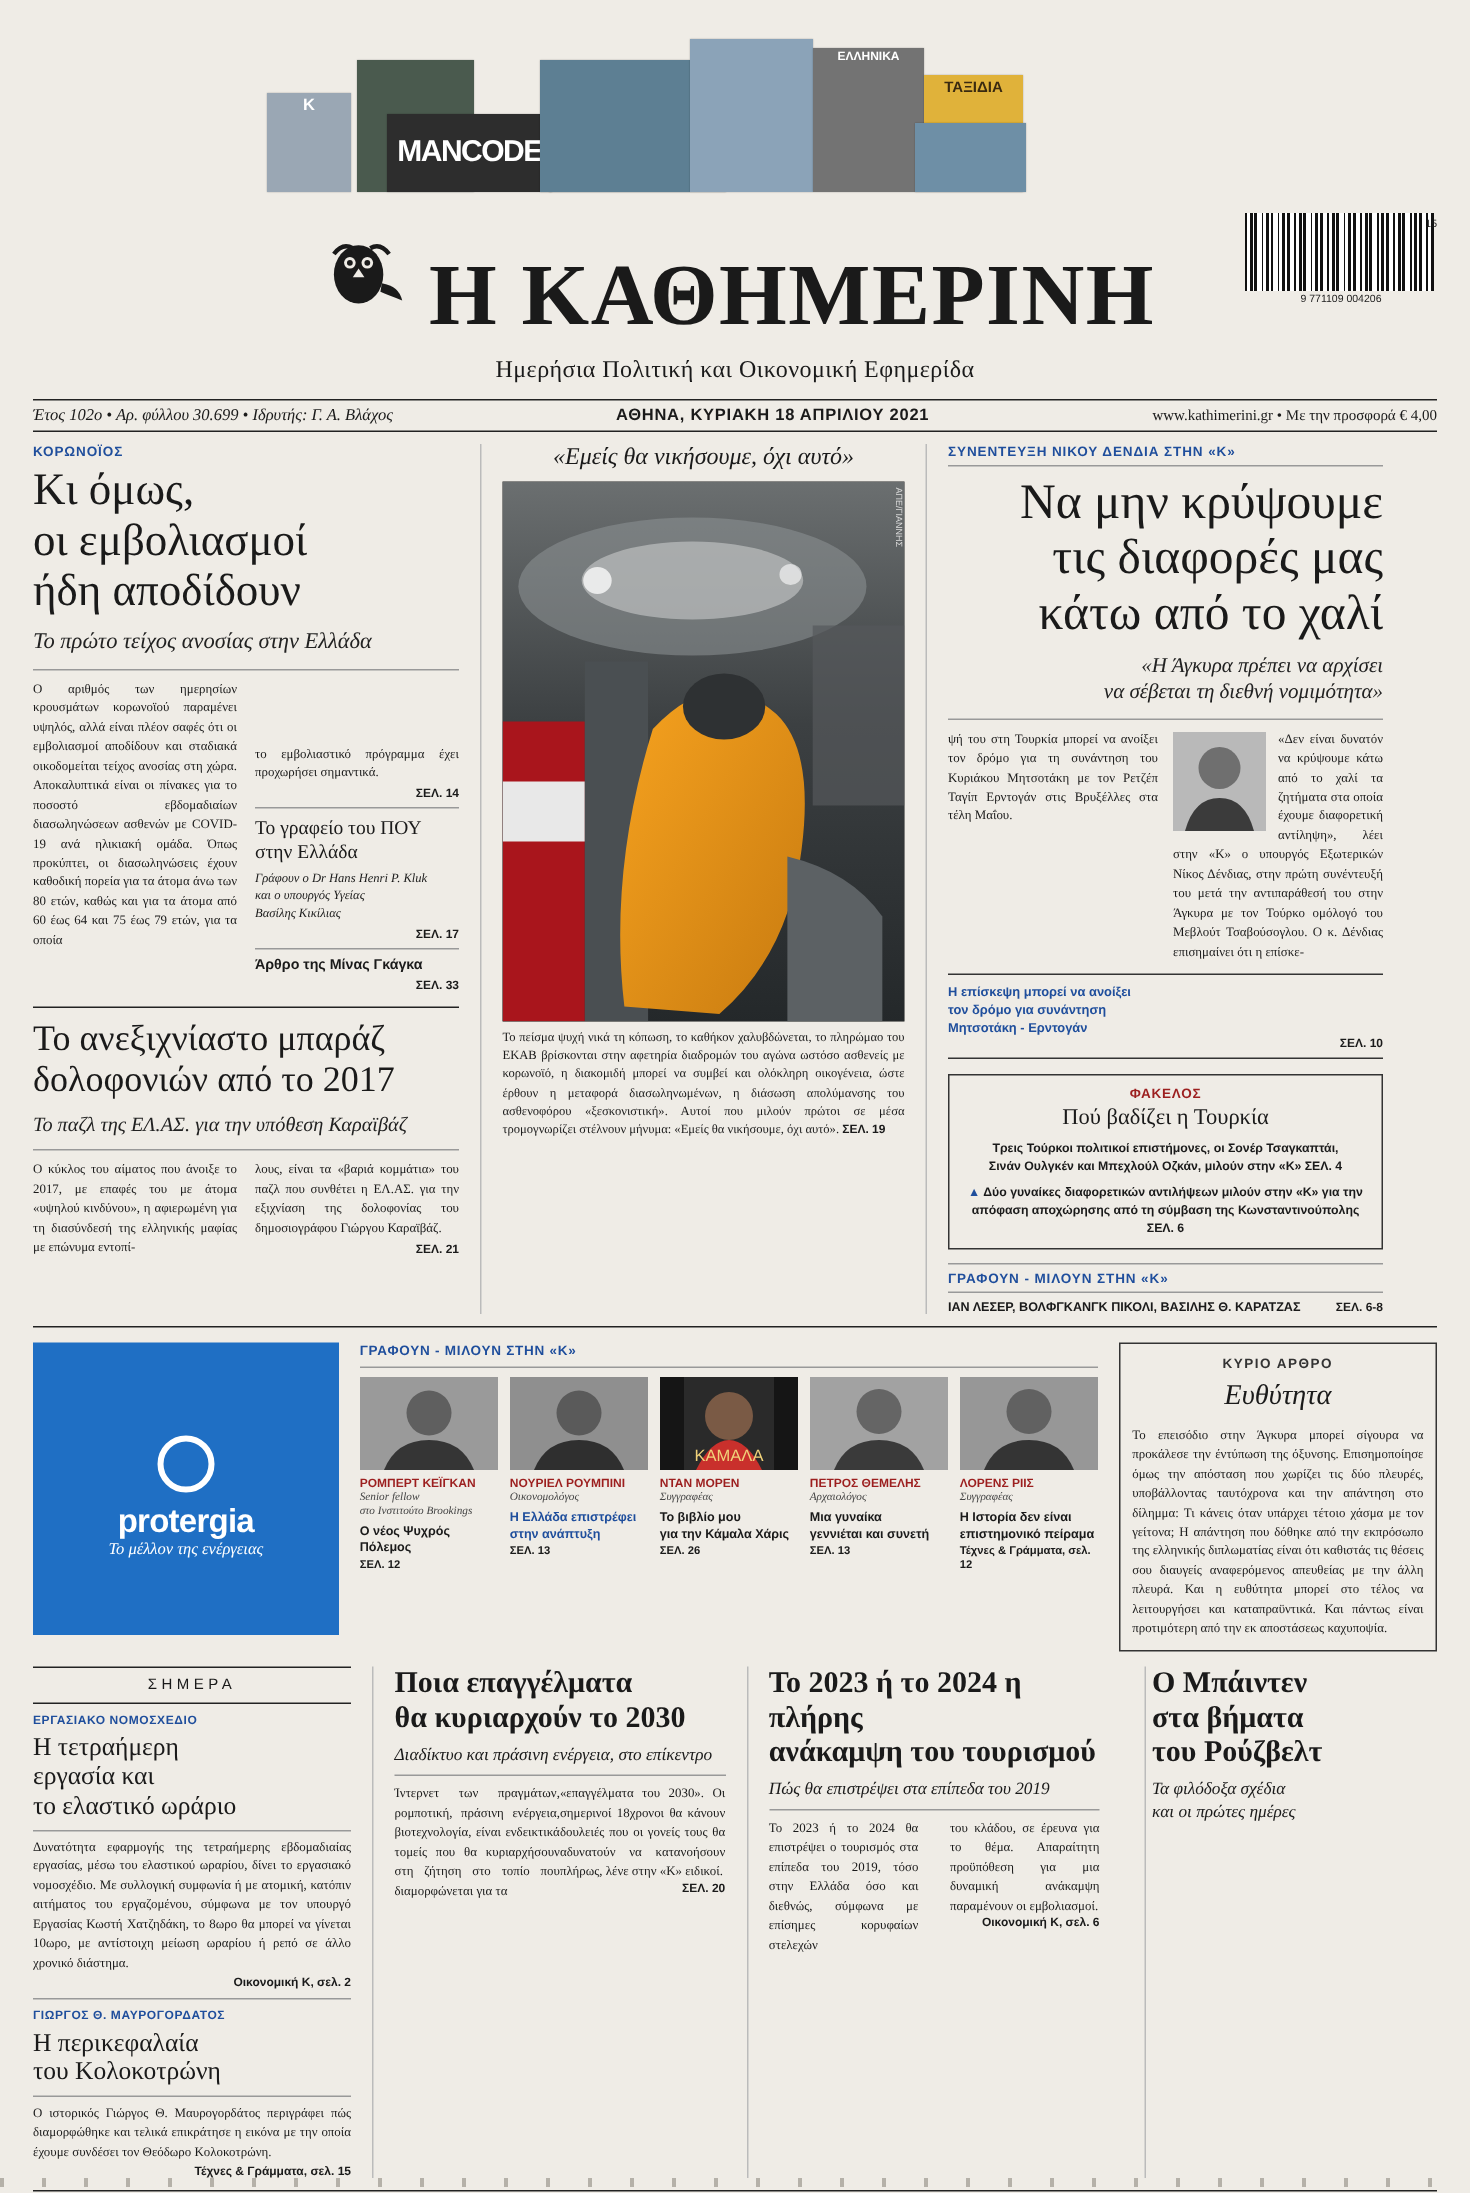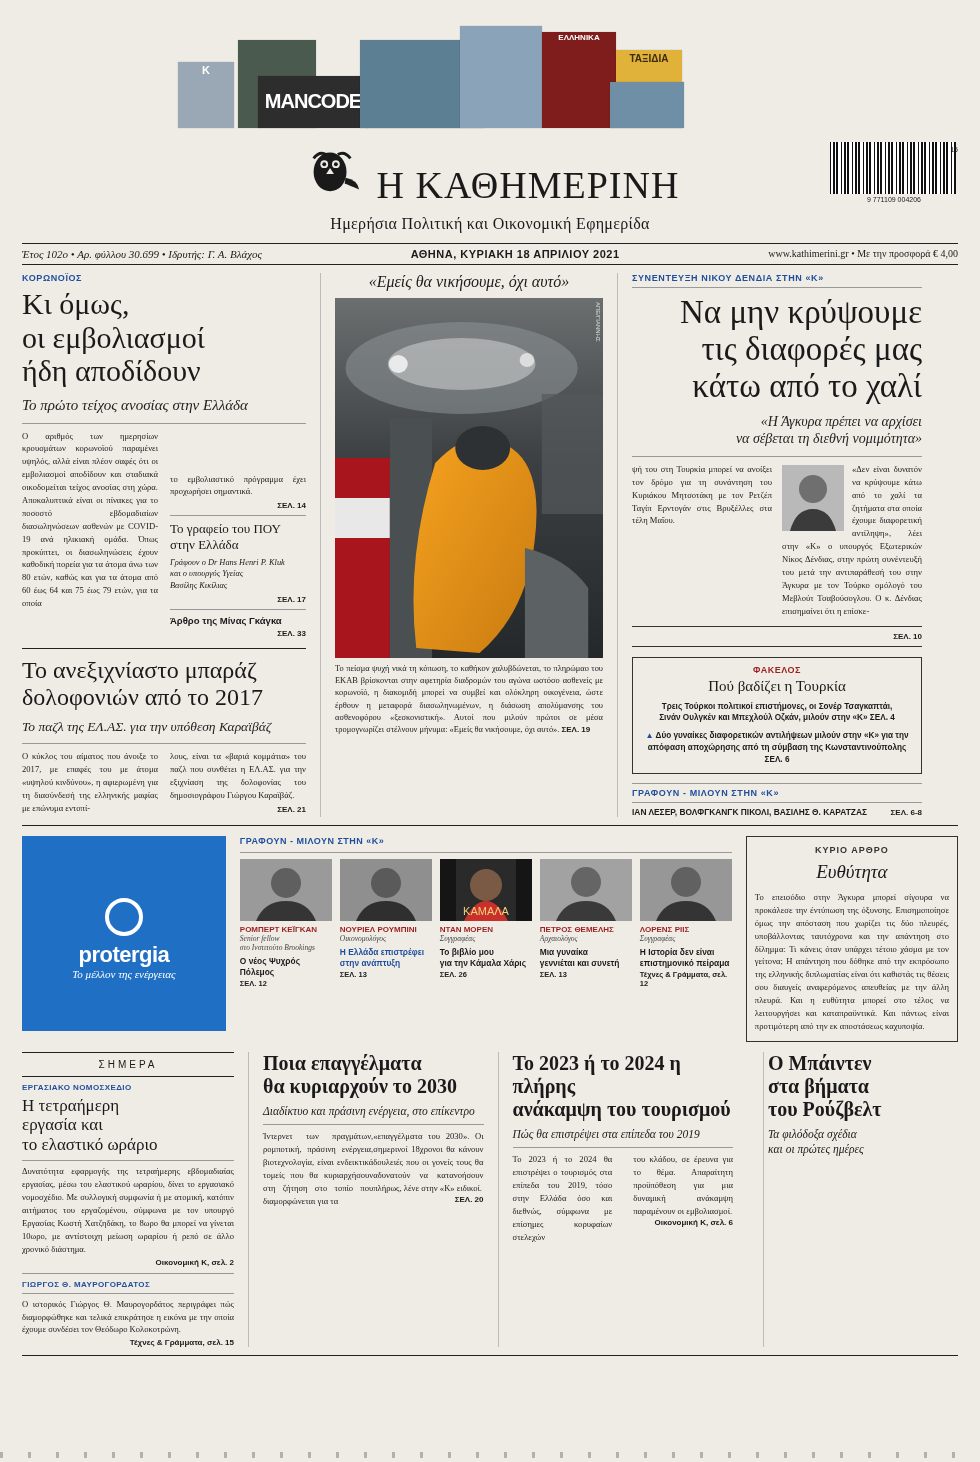--- a/index.html
+++ b/index.html
@@ -15,32 +15,32 @@
   
   .magstrip{position:relative;height:128px;margin:0 auto;width:640px;}
   .mag{position:absolute;bottom:0;box-shadow:0 0 1px rgba(0,0,0,.3);overflow:hidden;}
   .mag .cap{font-family:"Liberation Sans",sans-serif;font-weight:bold;color:#fff;font-size:11px;
             text-align:center;line-height:1.1;padding-top:2px;}
 
   
   .masthead{position:relative;text-align:center;padding-top:4px;}
   .logo-row{display:flex;align-items:center;justify-content:center;gap:14px;}
   .logo-bird{width:62px;height:62px;}
-  .logo-title{font-family:"Liberation Serif",serif;font-size:38px;letter-spacing:1px;font-weight:normal;margin-top:31px;}
+  .logo-title{font-family:"Liberation Serif",serif;font-size:58px;letter-spacing:1px;font-weight:bold;margin-top:31px;}
   .subtitle{font-size:16px;margin-top:8px;letter-spacing:.3px;}
   .barcode{position:absolute;right:0;top:14px;width:128px;text-align:center;}
   .barcode .bars{height:52px;width:126px;
     background-image:repeating-linear-gradient(to right,#111 0 1px,#fff 1px 3px,#111 3px 5px,#fff 5px 6px,#111 6px 8px,#fff 8px 11px);}
   .barcode .num{font-family:"Liberation Sans",sans-serif;font-size:7px;margin-top:2px;color:#222;}
   .barcode .iss{font-family:"Liberation Sans",sans-serif;font-size:7px;position:absolute;right:0;top:4px;}
 
   
   .rule{border-top:1px solid #222;}
   .rule-thin{border-top:1px solid #999;}
-  .infobar{display:flex;justify-content:space-between;
+  .infobar{display:flex;justify-content:space-between;align-items:center;
            font-size:11px;padding:4px 0;}
   .infobar .left{font-style:italic;}
   .infobar .mid{font-family:"Liberation Sans",sans-serif;font-weight:bold;letter-spacing:.5px;font-size:11px;}
   .infobar .right{font-size:10px;}
 
   
   .kicker{font-family:"Liberation Sans",sans-serif;font-size:9px;font-weight:bold;
           color:#1f4e9c;letter-spacing:.6px;margin-bottom:4px;}
   .hl{font-size:30px;line-height:1.12;font-weight:normal;margin:0 0 8px 0;}
   .hl.big{font-size:33px;}
@@ -127,21 +127,21 @@
       </div>
     <div class="mag" style="left:68px;width:78px;height:88px;background:#4a5a4e;"></div>
     <div class="mag" style="left:88px;width:110px;height:52px;background:#2d2d2d;">
         <div class="cap" style="font-size:20px;padding-top:14px;letter-spacing:-1px;">MANCODE</div>
       </div>
     <div class="mag" style="left:196px;width:118px;height:56px;background:#e8e3d6;">
         <div class="cap" style="color:#1e4a7a;font-size:19px;padding-top:16px;font-family:'Liberation Serif',serif;">γαστρονόμος</div>
       </div>
     <div class="mag" style="left:190px;width:100px;height:88px;background:#5d7f93;"></div>
     <div class="mag" style="left:290px;width:82px;height:102px;background:#8ba3b8;"></div>
-    <div class="mag" style="left:372px;width:74px;height:96px;background:#7f1d1d;">
+    <div class="mag" style="left:372px;width:74px;height:96px;background:#737373;">
         <div class="cap" style="font-size:8px;padding-top:2px;">ΕΛΛΗΝΙΚΑ</div>
       </div>
     <div class="mag" style="left:446px;width:66px;height:78px;background:#e0b23a;">
         <div class="cap" style="color:#3a2a10;font-size:10px;padding-top:3px;">ΤΑΞΙΔΙΑ</div>
       </div>
     <div class="mag" style="left:440px;width:74px;height:46px;background:#6e8fa6;"></div>
   </div>
 
   <div class="masthead">
     <div class="logo-row">
@@ -270,20 +270,23 @@
             <svg width="62" height="66" viewBox="0 0 62 66">
               <rect width="62" height="66" fill="#b9b9b9"></rect>
               <circle cx="31" cy="24" r="14" fill="#6f6f6f"></circle>
               <path d="M8 66 q6 -22 23 -22 q17 0 23 22z" fill="#3b3b3b"></path>
             </svg>
           </div>
           <div class="body">«Δεν είναι δυνατόν να κρύψουμε κάτω από το χαλί τα ζητήματα στα οποία έχουμε διαφορετική αντίληψη», λέει στην «Κ» ο υπουργός Εξωτερικών Νίκος Δένδιας, στην πρώτη συνέντευξή του μετά την αντιπαράθεσή του στην Άγκυρα με τον Τούρκο ομόλογό του Μεβλούτ Τσαβούσογλου. Ο κ. Δένδιας επισημαίνει ότι η επίσκε-</div>
         </div>
       </div>
       <div class="quotebox">
+        <div class="q" style="white-space:pre-line;">Η επίσκεψη μπορεί να ανοίξει
+τον δρόμο για συνάντηση
+Μητσοτάκη - Ερντογάν</div>
         <div class="ref" style="text-align:right;">ΣΕΛ. 10</div>
       </div>
 
       <div class="filebox">
         <div class="ttl">ΦΑΚΕΛΟΣ</div>
         <div class="sub">Πού βαδίζει η Τουρκία</div>
         <div class="ln" style="white-space:pre-line;">Τρεις Τούρκοι πολιτικοί επιστήμονες, οι Σονέρ Τσαγκαπτάι,
 Σινάν Ουλγκέν και Μπεχλούλ Οζκάν, μιλούν στην «Κ» ΣΕΛ. 4</div>
         <div style="margin-top:6px;" class="ln">
           <span style="color:#1f4e9c;">▲</span>
@@ -398,20 +401,22 @@
       <div class="rule" style="margin-bottom:6px;"></div>
       <div class="sect">ΕΡΓΑΣΙΑΚΟ ΝΟΜΟΣΧΕΔΙΟ</div>
       <div class="hl2" style="white-space:pre-line;">Η τετραήμερη
 εργασία και
 το ελαστικό ωράριο</div>
       <div class="rule-thin" style="margin:4px 0;"></div>
       <div class="body">Δυνατότητα εφαρμογής της τετραήμερης εβδομαδιαίας εργασίας, μέσω του ελαστικού ωραρίου, δίνει το εργασιακό νομοσχέδιο. Με συλλογική συμφωνία ή με ατομική, κατόπιν αιτήματος του εργαζομένου, σύμφωνα με τον υπουργό Εργασίας Κωστή Χατζηδάκη, το 8ωρο θα μπορεί να γίνεται 10ωρο, με αντίστοιχη μείωση ωραρίου ή ρεπό σε άλλο χρονικό διάστημα.</div>
       <div class="ref" style="text-align:right;margin-top:2px;">Οικονομική Κ, σελ. 2</div>
       <div class="rule-thin" style="margin:6px 0 4px;"></div>
       <div class="sect">ΓΙΩΡΓΟΣ Θ. ΜΑΥΡΟΓΟΡΔΑΤΟΣ</div>
+      <div class="hl2" style="white-space:pre-line;">Η περικεφαλαία
+του Κολοκοτρώνη</div>
       <div class="rule-thin" style="margin:4px 0;"></div>
       <div class="body">Ο ιστορικός Γιώργος Θ. Μαυρογορδάτος περιγράφει πώς διαμορφώθηκε και τελικά επικράτησε η εικόνα με την οποία έχουμε συνδέσει τον Θεόδωρο Κολοκοτρώνη.</div>
       <div class="ref" style="text-align:right;margin-top:2px;">Τέχνες &amp; Γράμματα, σελ. 15</div>
     </div>
 
     <div class="two-feats vline" style="padding-left:14px;">
       <div class="feat">
         <h3 class="hl3" style="white-space:pre-line;">Ποια επαγγέλματα
 θα κυριαρχούν το 2030</h3>
         <div class="dk">Διαδίκτυο και πράσινη ενέργεια, στο επίκεντρο</div>

